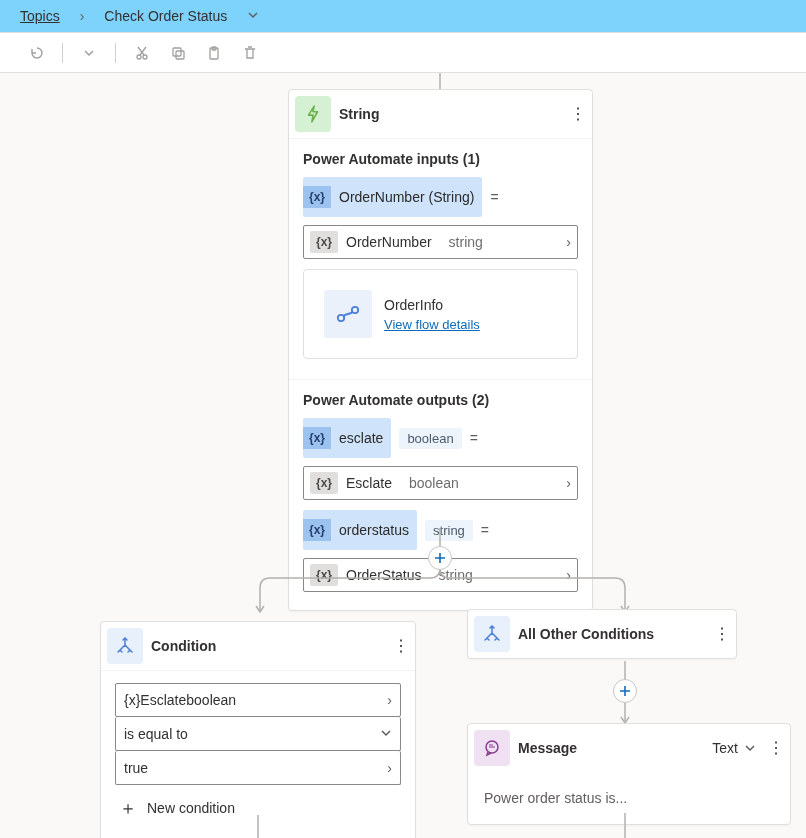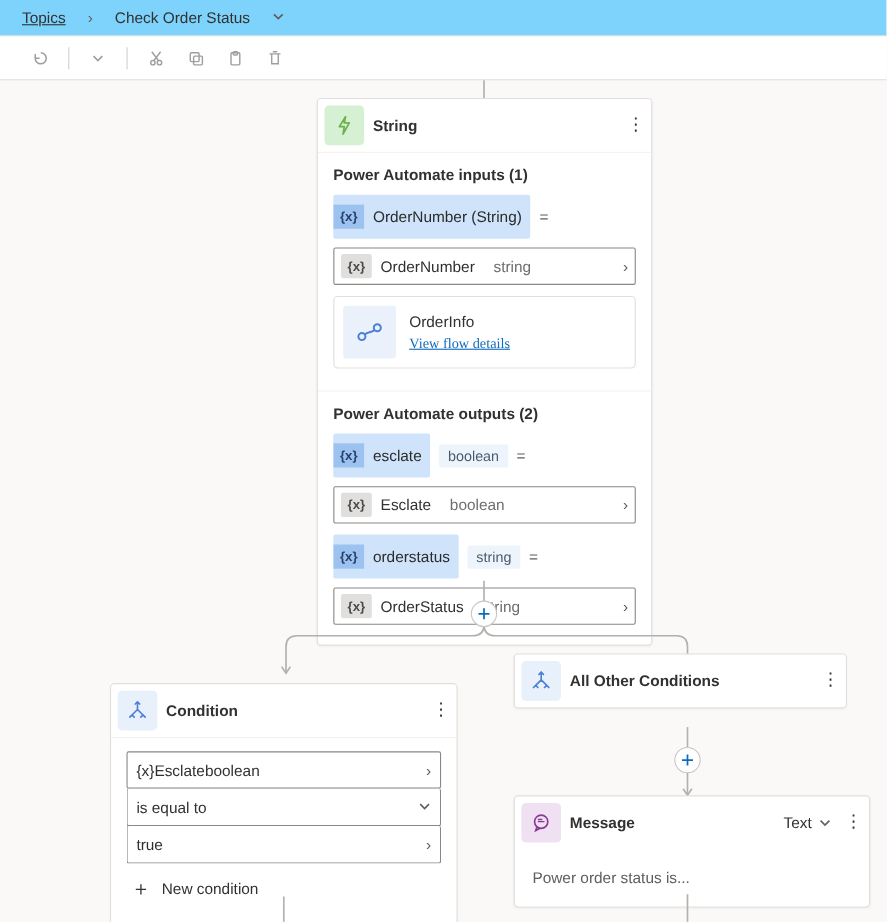--- a/index.html
+++ b/index.html
@@ -37,24 +37,24 @@
 .type-chip { display:inline-block; background:#eef4fb; color:#4a5b6e; padding:3px 8px; border-radius:2px; font-size:13px;}
 .eq { color:#605e5c; }
 
 .field { display:flex; align-items:center; border:1px solid #8a8886; border-radius:2px; height:34px; padding:0 6px; margin-bottom:10px; background:#fff;}
 .field .vx2 { background:#e1dfdd; color:#4a4a4a; font-size:12px; padding:4px 6px; font-weight:600; border-radius:2px;}
 .field .vn2 { padding:0 8px; }
 .field .ft  { color:#6e6e6e; padding-left:8px; border-left:1px solid transparent;}
 .field .spacer{flex:1;}
 .field .chev{ color:#605e5c; font-size:14px;}
 
-.flow-card { display:flex; align-items:center; border:1px solid #e1dfdd; border-radius:4px; padding:8px; margin-top:8px; margin-bottom:4px;}
+.flow-card { display:flex; align-items:center; border:1px solid #e1dfdd; border-radius:4px; padding:20px; margin-top:8px; margin-bottom:4px;}
 .flow-ic { width:48px; height:48px; background:#eaf1fb; display:flex; align-items:center; justify-content:center; border-radius:3px; margin-right:12px;}
 .flow-name { font-weight:400; }
-.flow-link { color:#0f6cbd; text-decoration:underline; font-size:13px; cursor:pointer; display:block; margin-top:4px;font-family:Liberation Serif, serif;}
+.flow-link { color:#0f6cbd; text-decoration:underline; font-size:13px; cursor:pointer; display:block; margin-top:4px;}
 
 
 .cond-field { display:flex; align-items:center; border:1px solid #8a8886; border-radius:2px; height:34px; padding:0 8px; background:#fff;}
 .cond-stack .cond-field + .cond-field { border-top:none; }
 .cond-field .spacer{flex:1;}
 .cond-field .chev{color:#605e5c;}
 .newcond { display:flex; align-items:center; gap:10px; color:#323130; padding:8px 4px; cursor:pointer; margin-top:6px;}
 .plusic { font-size:18px; line-height:1; }
 
 
@@ -258,21 +258,21 @@
         <span class="plusic">＋</span>
         <span>New condition</span>
       </div>
     </div>
   </div>
 
   <svg class="conn" style="left:256px; top:742px;" width="4" height="30">
       <line x1="2" y1="0" x2="2" y2="30" stroke="#b3b0ad" stroke-width="1.5"></line>
     </svg>
 
-  <div class="node" style="left:467px; top:521px; width:303px;">
+  <div class="node" style="left:467px; top:536px; width:270px;">
     <div class="node-header">
       <div class="node-icon-box branch-icon" style="background:#e7f0fb;">
         <svg width="18" height="18" viewBox="0 0 18 18">
             <path d="M9 3 L9 8 M9 8 L4 13 M9 8 L14 13 M2 15 L4 13 L6 15 M12 15 L14 13 L16 15 M7 3 L9 1 L11 3" fill="none" stroke="#4c7fd6" stroke-width="1.5" stroke-linecap="round"></path>
           </svg>
       </div>
       <div class="node-title">All Other Conditions</div>
       <div class="node-more">⋮</div>
     </div>
   </div>

